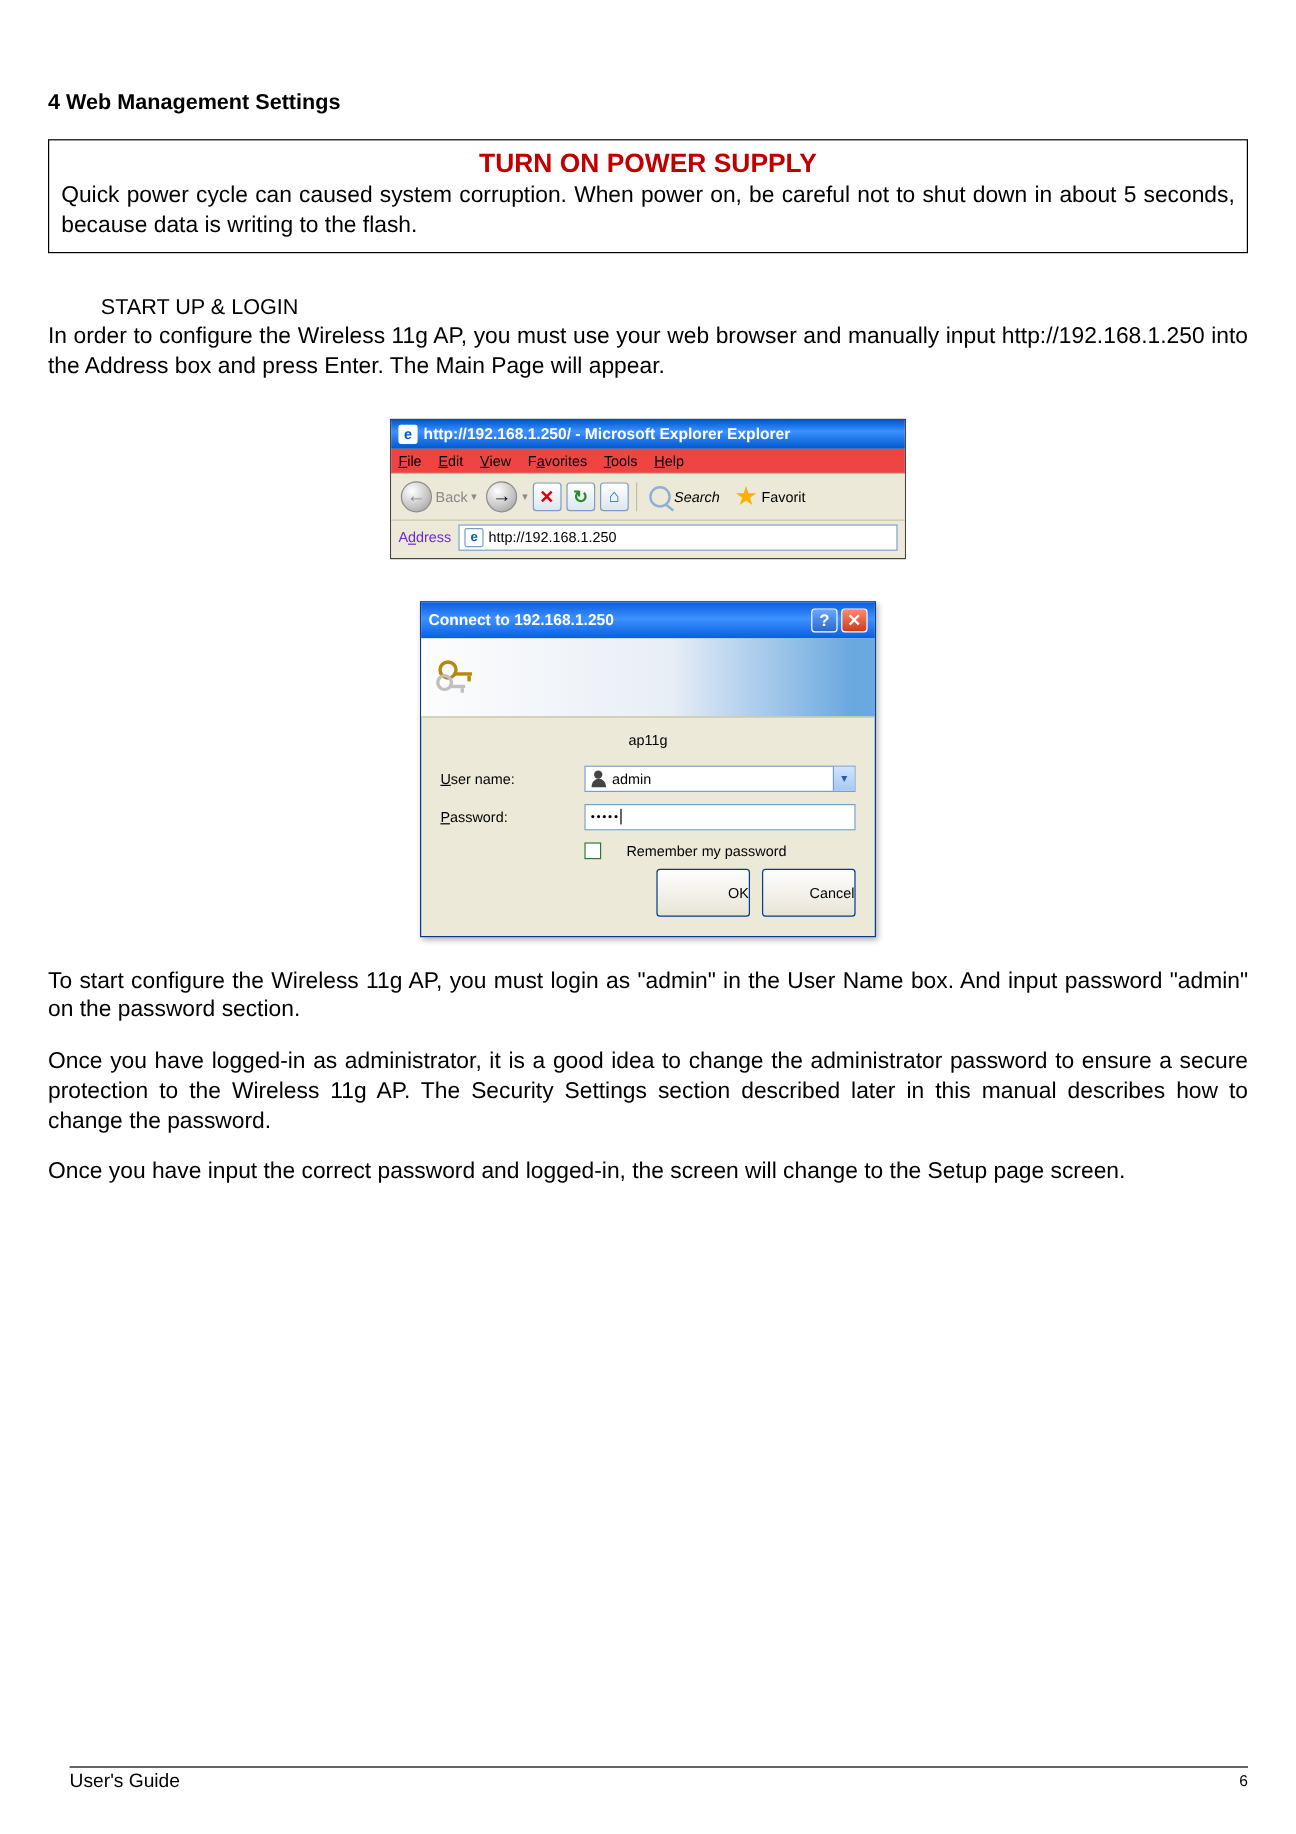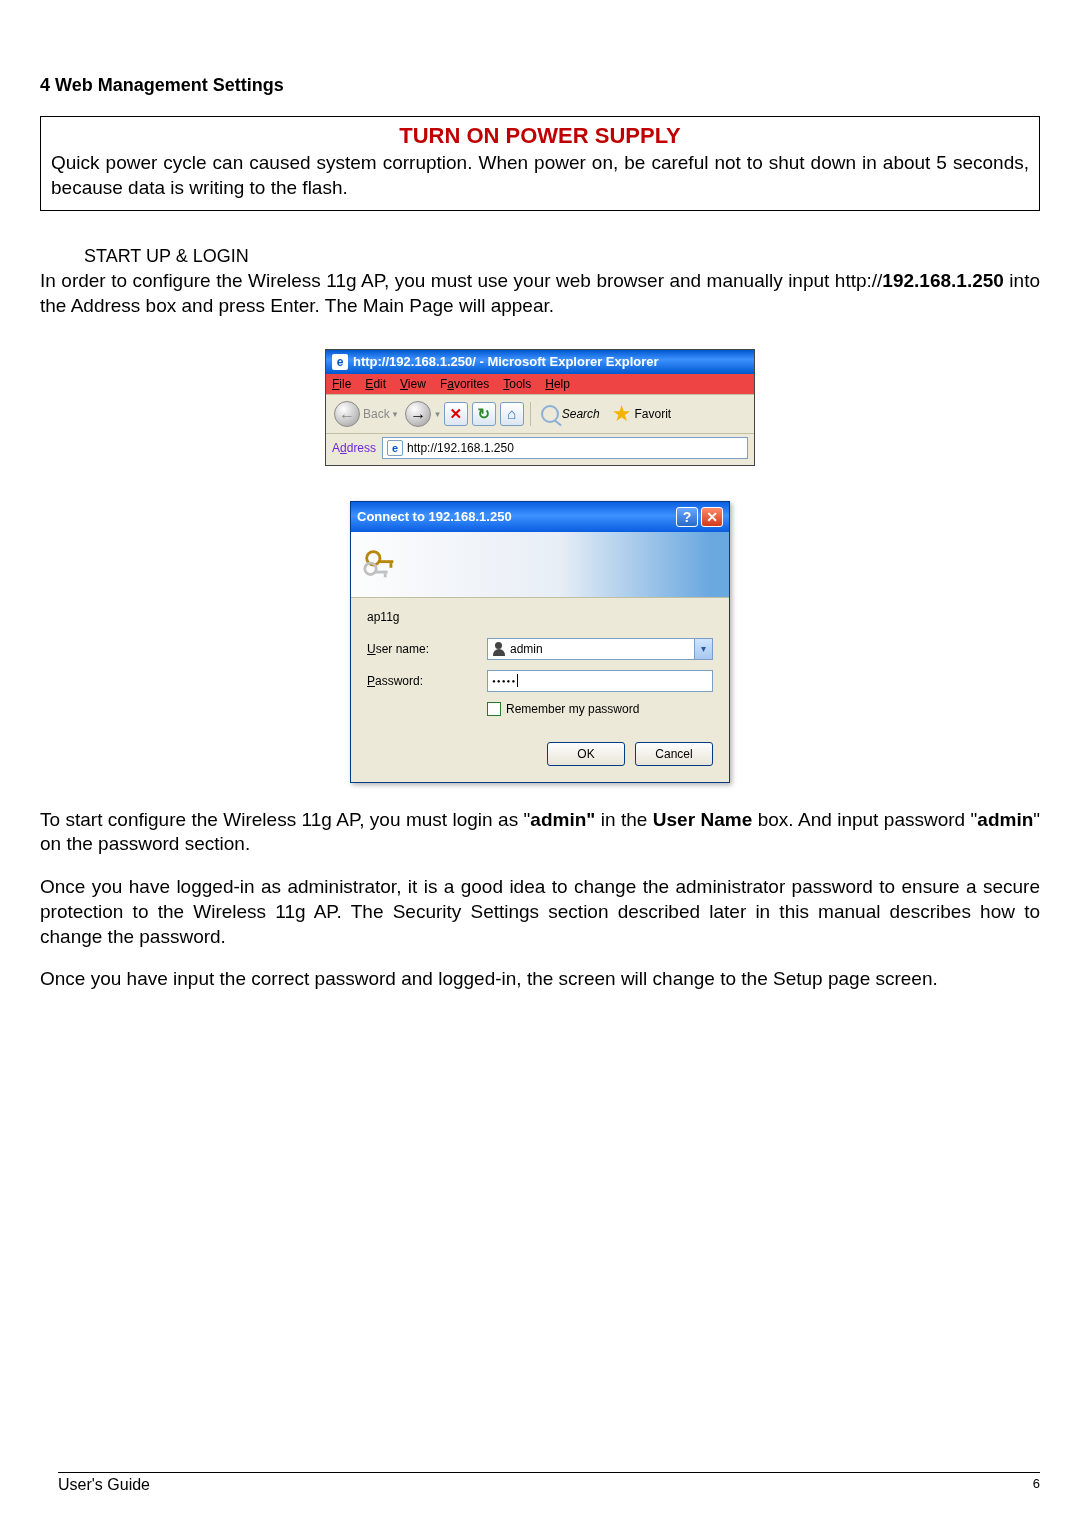--- a/index.html
+++ b/index.html
@@ -37,21 +37,21 @@
       font-size: 18px;
       margin-bottom: 2px;
       margin-left: 44px;
     }
     .body-text {
       font-size: 19px;
       text-align: justify;
       line-height: 1.3;
       margin-bottom: 18px;
     }
-    .body-text b { font-weight: bold; }
+    .body-text b { font-weight: normal; }
     .screenshots {
       display: flex;
       flex-direction: column;
       align-items: center;
       margin: 30px 0 25px 0;
     }
     
     .ie-window {
       width: 430px;
       border: 1px solid #444;
@@ -184,21 +184,21 @@
       border-bottom:1px solid #c0c0a0;
     }
     .key-ico{
       width:38px;height:38px;
       position:relative;
     }
     .key-ico svg{width:38px;height:38px;}
     .dlg-body{
       padding:12px 16px 16px 16px;
     }
-    .realm{margin-bottom:14px;}
+    .realm{margin-bottom:14px;text-align:center;}
     .field-row{
       display:flex;align-items:center;
       margin-bottom:10px;
     }
     .field-label{width:120px;}
     .field-label .ul{text-decoration:underline;}
     .combo{
       flex:1;display:flex;align-items:center;
       border:1px solid #7a9ec6;background:#fff;
       height:22px;
@@ -211,30 +211,31 @@
       display:flex;align-items:center;justify-content:center;
       color:#2a5aa0;font-size:10px;
     }
     .pw-input{
       flex:1;border:1px solid #7a9ec6;background:#fff;height:22px;
       padding:0 4px;display:flex;align-items:center;
       font-family:Tahoma;letter-spacing:1px;
     }
     .pw-dots{font-size:11px;}
     .cursor{display:inline-block;width:1px;height:13px;background:#000;margin-left:1px;}
-    .check-row{display:flex;align-items:center;gap:5px;margin-left:120px;margin-bottom:26px;}
+    .check-row{display:flex;align-items:center;gap:21px;margin-left:120px;margin-bottom:8px;}
     .checkbox{
       width:14px;height:14px;border:1px solid #2a7a2a;background:#fff;
     }
     .btn-row{display:flex;justify-content:flex-end;gap:10px;}
     .win-btn{
-      width:78px;height:24px;
+      width:78px;height:40px;
       border:1px solid #003c8a;border-radius:3px;
       background:linear-gradient(#fefefe,#e8e4d6);
       font-size:12px;
+      text-align:right;
     }
     .user-ico{
       width:14px;height:14px;display:inline-block;position:relative;
     }
     .user-ico::before{
       content:"";position:absolute;width:7px;height:7px;border-radius:50%;
       background:#444;top:0;left:3px;
     }
     .user-ico::after{
       content:"";position:absolute;width:12px;height:7px;border-radius:6px 6px 0 0;

